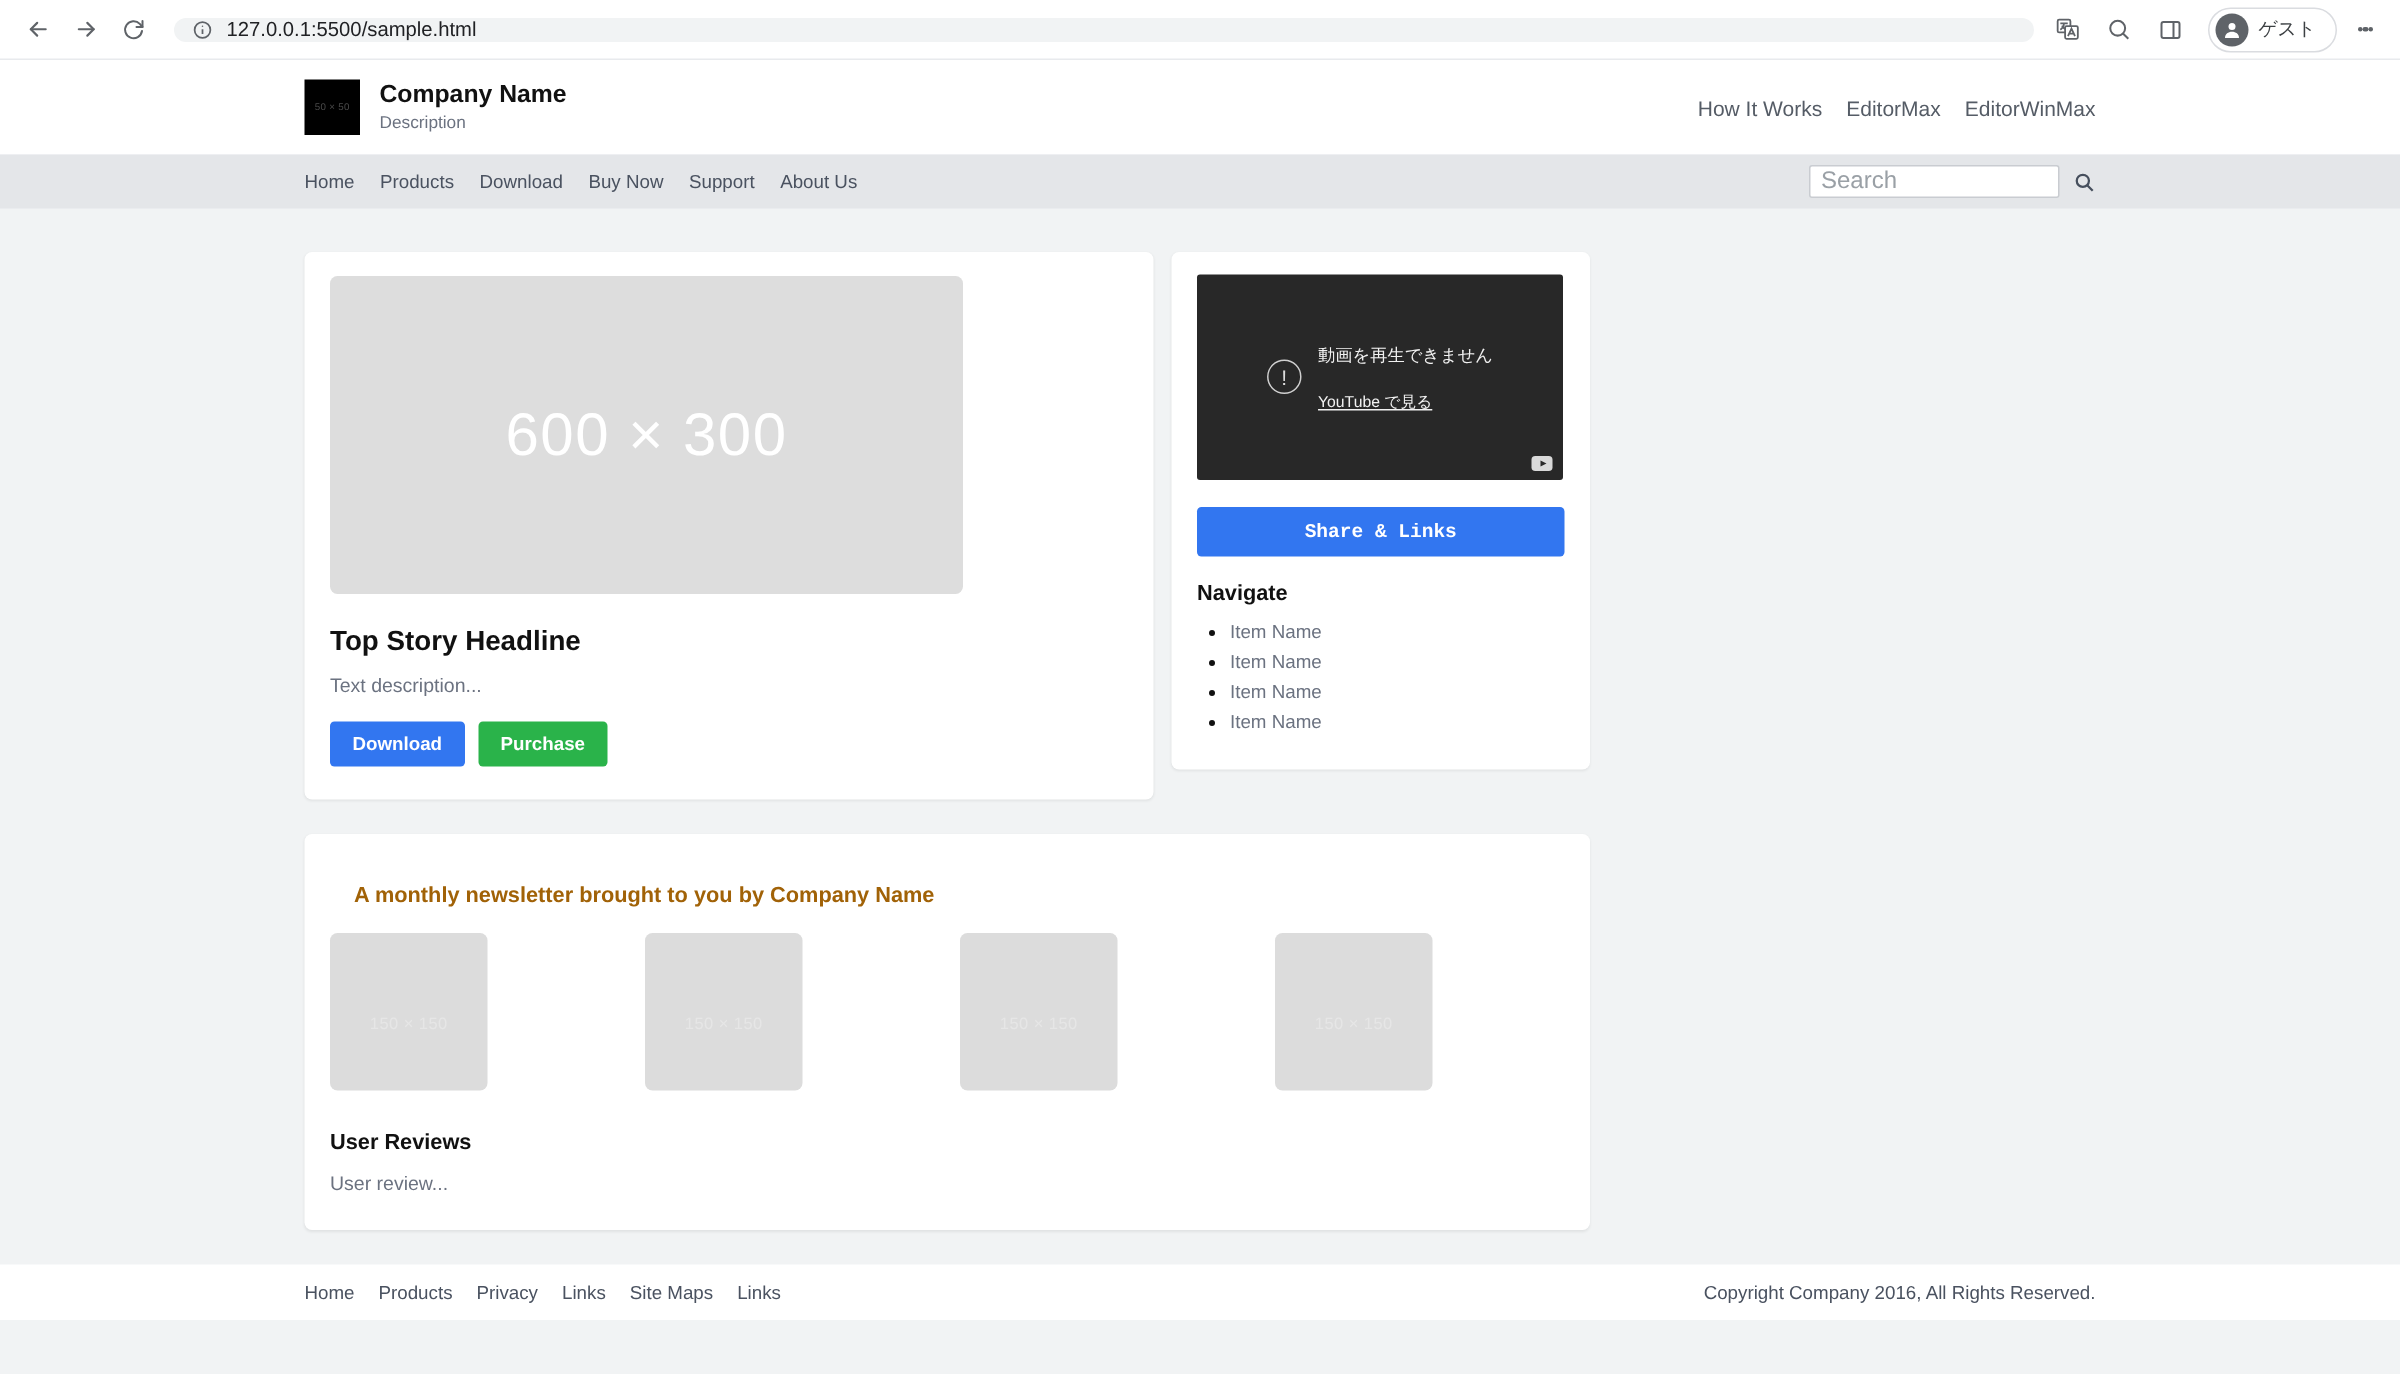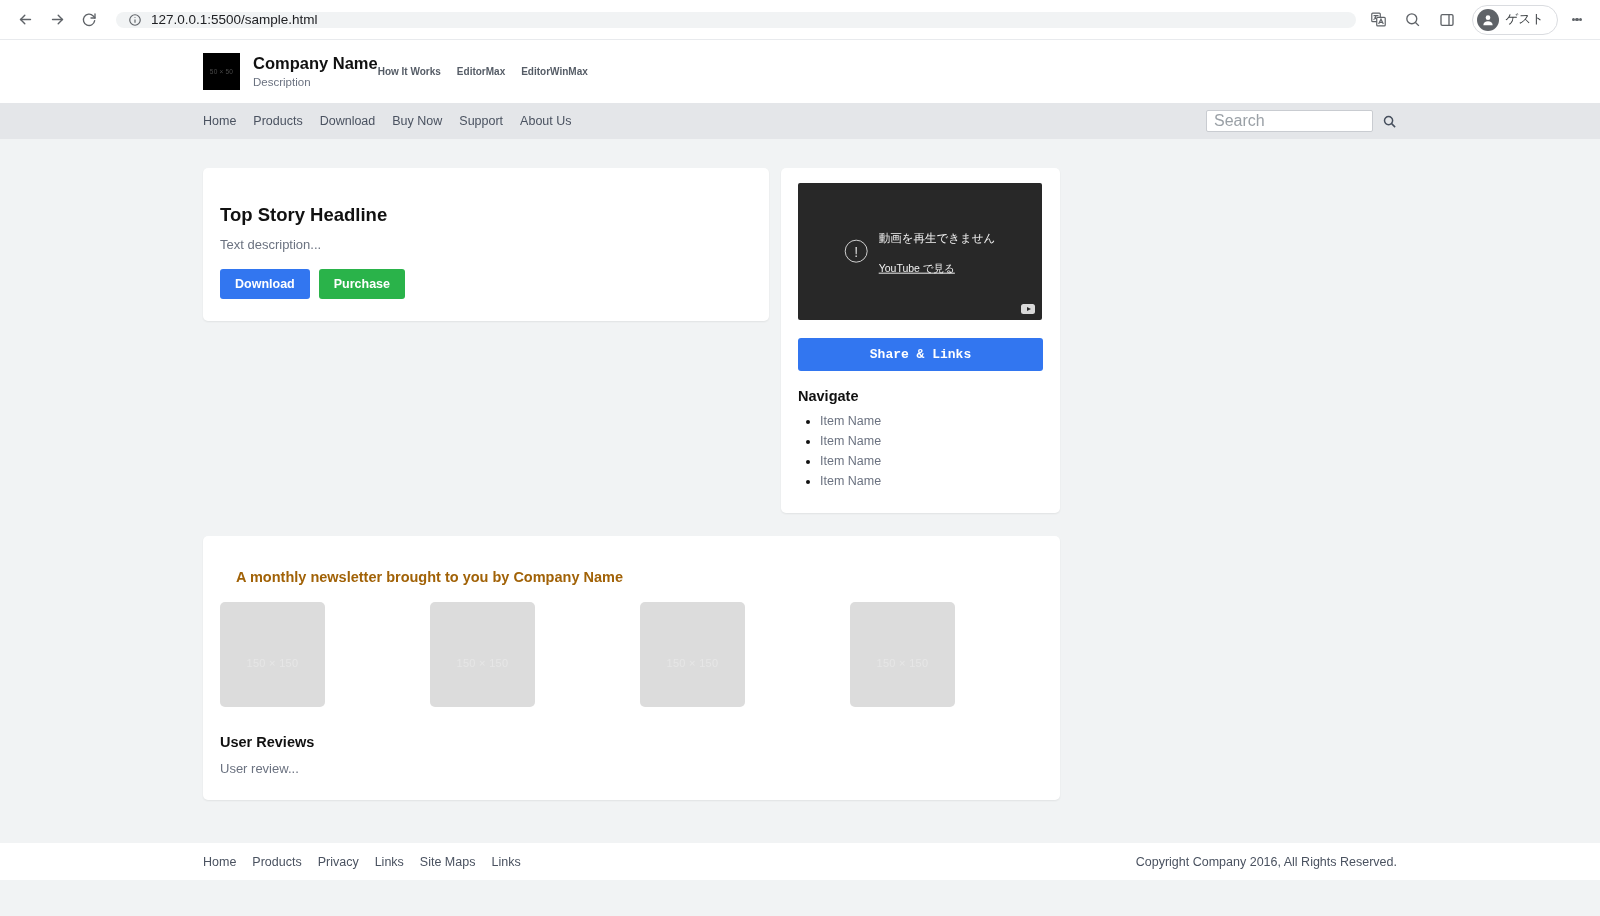--- a/index.html
+++ b/index.html
@@ -56,31 +56,31 @@
   .kebab i{display:block;width:3.2px;height:3.2px;border-radius:50%;background:#5f6368;margin:1.6px 0;}
 
   
   .page{ height:876px; background:#f1f3f4; overflow:hidden; position:relative;}
 
   .site-header{
     background:#ffffff; height:63px;
     display:flex; align-items:center;
   }
   .shell{ width:1234px; margin:0 auto; padding:0 20px; }
-  .site-header .shell{ display:flex; align-items:center; }
+  .site-header .shell{ display:flex; align-items:center; justify-content:space-between; }
   .brand{ display:flex; align-items:center; gap:13px; }
   .brand-logo{
     width:37px;height:37px;background:#000;
     display:flex;align-items:center;justify-content:center;
     color:#4a4a4a;font-size:6.5px;letter-spacing:.2px;
   }
   .brand-text .bname{ font-size:16.5px;font-weight:bold;color:#111;line-height:1.25;}
   .brand-text .bdesc{ font-size:11.5px;color:#6b7280;line-height:1.4;margin-top:1px;}
   .top-links{ display:flex; gap:16px; }
-  .top-links a{ font-size:10px; color:#555c66; text-decoration:none;font-weight:bold; }
+  .top-links a{ font-size:14px; color:#555c66; text-decoration:none; }
 
   .navbar{
     background:#e4e6e9; height:36px; display:flex; align-items:center;
   }
   .navbar .shell{ display:flex; align-items:center; justify-content:space-between; }
   .nav-links{ display:flex; gap:17px; }
   .nav-links a{ font-size:12.5px; color:#4a5260; text-decoration:none; }
   .nav-search{ display:flex; align-items:center; gap:9px; }
   .nav-search input{
     width:167px;height:22px;border:1px solid #c9ccd1;border-radius:2px;
@@ -291,20 +291,23 @@
             </svg>
         </span>
       </div>
     </div>
   </div>
 
   <div class="shell content">
     <div class="row">
 
       <div class="card card-main">
+        <div class="ph-hero">
+          <span>600 × 300</span>
+        </div>
         <h2 class="story-title">Top Story Headline</h2>
         <p class="story-desc">Text description...</p>
         <div class="btn-row">
           <button class="btn btn-download">Download</button>
           <button class="btn btn-purchase">Purchase</button>
         </div>
       </div>
 
       <div class="card card-side">
         <div class="video-box">

